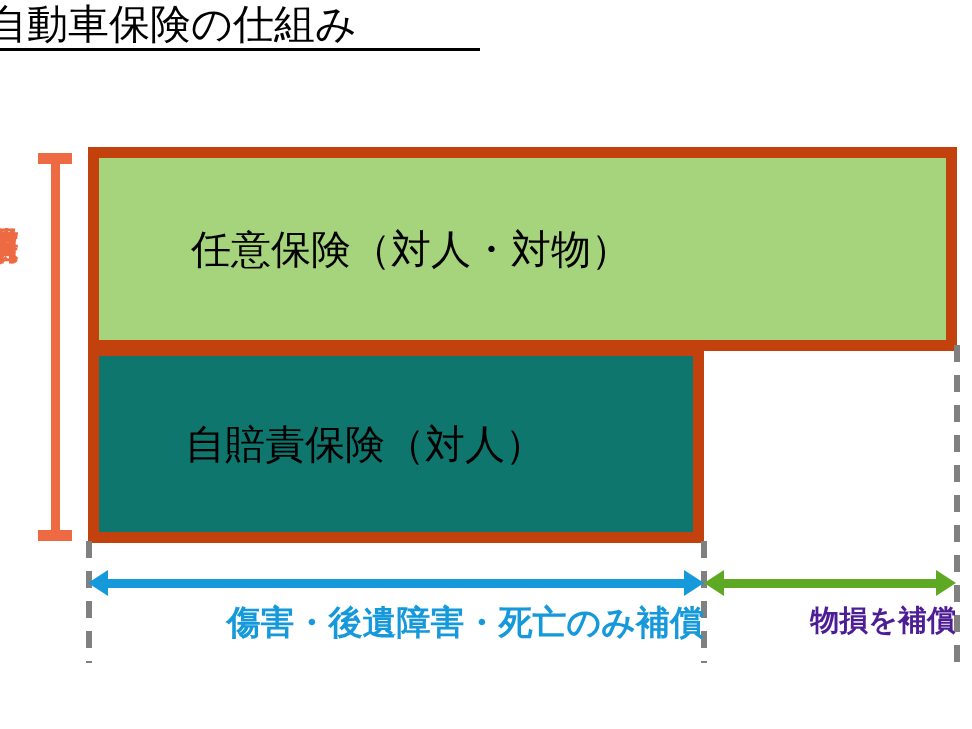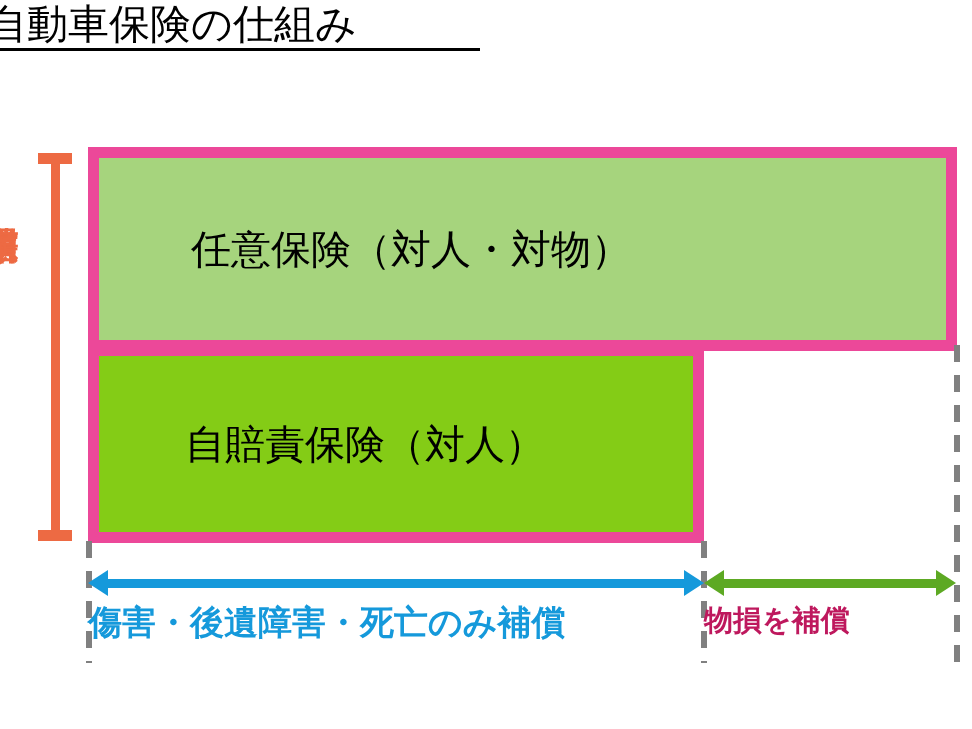--- a/index.html
+++ b/index.html
@@ -35,28 +35,28 @@
 
   
   .vaxis{
     position:absolute;left:-20px;top:200px;width:46px;
     color:#ED6A43;font-size:34px;line-height:48px;font-weight:700;
     writing-mode:vertical-rl;text-orientation:upright;
     white-space:nowrap;letter-spacing:0px;
   }
 
   
-  .box{position:absolute;box-sizing:border-box;border:11px solid #ec4899;}
+  .box{position:absolute;box-sizing:border-box;border:11px solid #c2410c;}
   .box-upper{
     left:88px;top:147px;width:869px;height:204px;
     background:#A6D47D;
   }
   .box-lower{
     left:88px;top:345px;width:616px;height:198px;
-    background:#84cc16;border-top-width:11px;
+    background:#0f766e;border-top-width:11px;
   }
   .box-label{
     position:absolute;top:50%;transform:translateY(-50%);
     font-size:40px;color:#000000;white-space:nowrap;font-weight:400;
   }
   .box-upper .box-label{left:92px;}
   .box-lower .box-label{left:86px;}
 
   
   .guide{
@@ -81,27 +81,27 @@
   .arrow-blue .shaft{background:#1599DB;}
   .arrow-blue .head.l{border-right:20px solid #1599DB;}
   .arrow-blue .head.r{border-left:20px solid #1599DB;}
 
   .arrow-green{left:704px;top:570px;width:252px;}
   .arrow-green .shaft{background:#5DA923;}
   .arrow-green .head.l{border-right:20px solid #5DA923;}
   .arrow-green .head.r{border-left:20px solid #5DA923;}
 
   .arrow-caption{
-    position:absolute;text-align:left;font-weight:700;white-space:nowrap;
+    position:absolute;text-align:right;font-weight:700;white-space:nowrap;
   }
   .cap-blue{
     left:88px;top:600px;width:616px;font-size:34px;color:#1599DB;
   }
   .cap-green{
-    left:704px;top:601px;width:252px;font-size:29px;color:#be185d;
+    left:704px;top:601px;width:252px;font-size:29px;color:#4c1d95;
   }
 </style>
 </head>
 <body>
 
 <div id="canvas">
 
   <div class="title-wrap">
     <div class="title-text">自動車保険の仕組み</div>
   </div>

